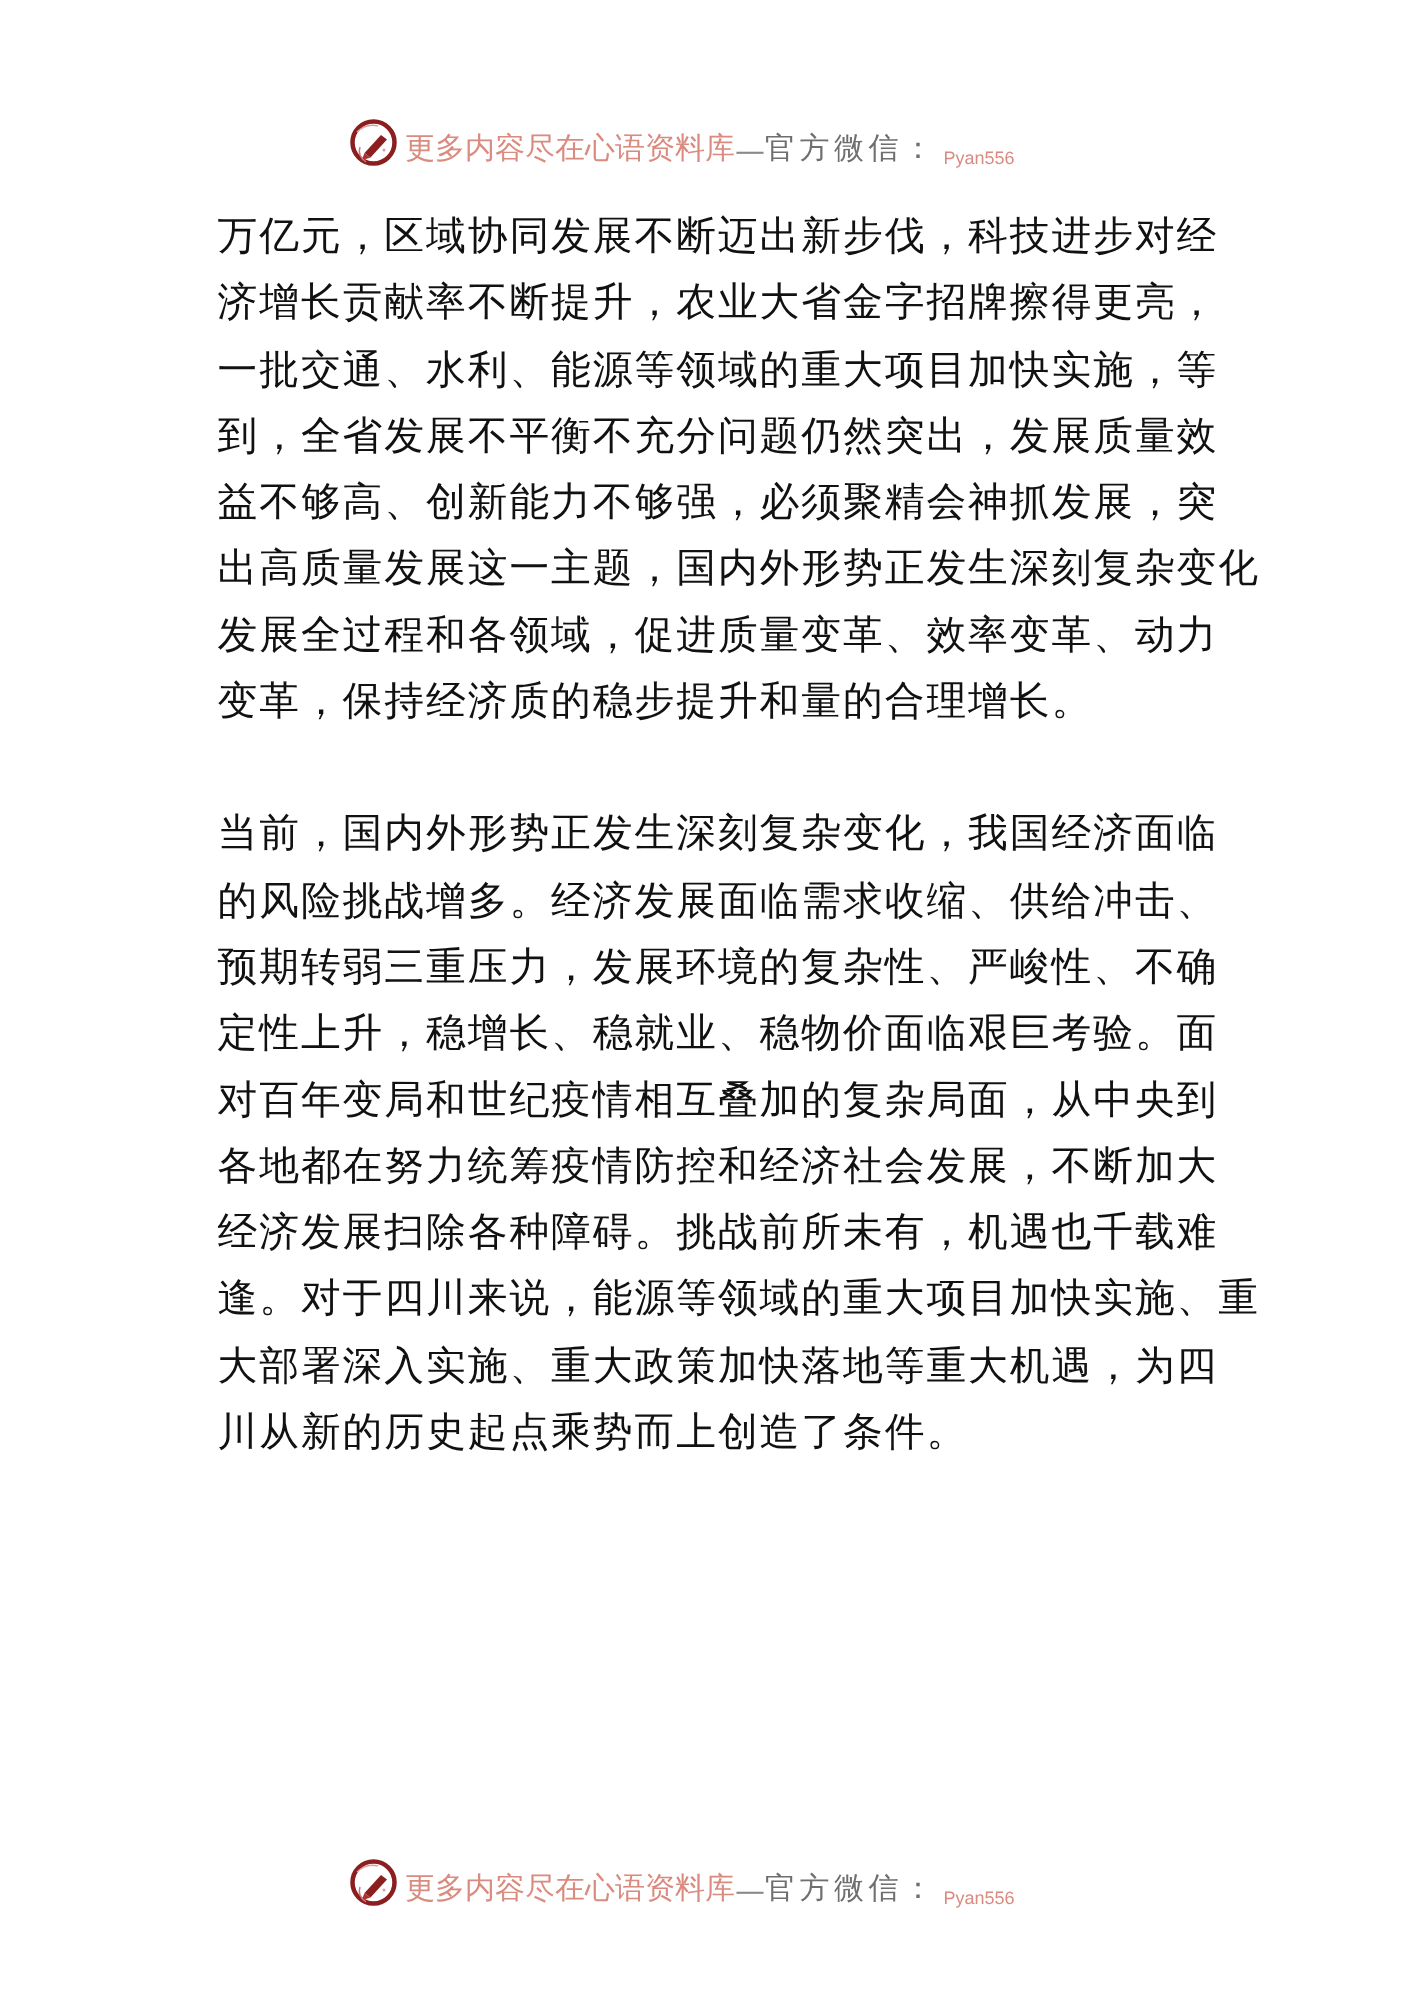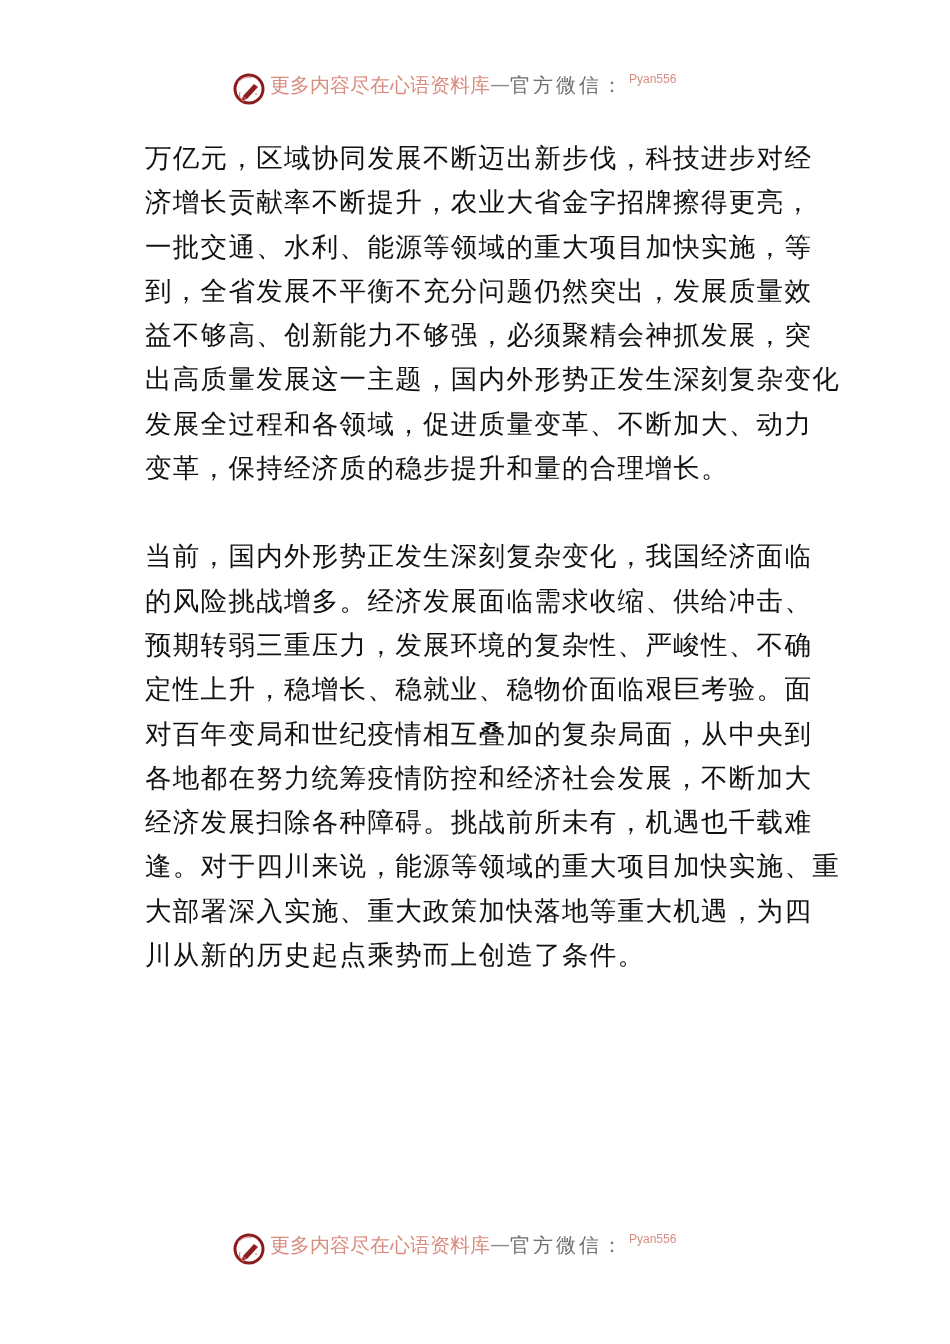--- a/index.html
+++ b/index.html
@@ -13,21 +13,21 @@
       position: relative;
       overflow: hidden;
       font-family: "DejaVu Serif", "Liberation Serif", serif;
     }
     .watermark {
       position: absolute;
       left: 232px;
       width: 500px;
       height: 40px;
       display: flex;
-      align-items: flex-start;
+      align-items: flex-end;
       white-space: nowrap;
     }
     .watermark.top { top: 72px; }
     .watermark.bottom { top: 1232px; }
     .wm-logo {
       width: 34px;
       height: 34px;
       margin-right: 4px;
       flex: 0 0 auto;
     }
@@ -98,21 +98,21 @@
 </div>
 
 <div class="content">
   <div class="para">
     <span class="line">万亿元，区域协同发展不断迈出新步伐，科技进步对经</span>
     <span class="line">济增长贡献率不断提升，农业大省金字招牌擦得更亮，</span>
     <span class="line">一批交通、水利、能源等领域的重大项目加快实施，等</span>
     <span class="line">到，全省发展不平衡不充分问题仍然突出，发展质量效</span>
     <span class="line">益不够高、创新能力不够强，必须聚精会神抓发展，突</span>
     <span class="line">出高质量发展这一主题，国内外形势正发生深刻复杂变化</span>
-    <span class="line">发展全过程和各领域，促进质量变革、不断加大、动力</span>
+    <span class="line">发展全过程和各领域，促进质量变革、效率变革、动力</span>
     <span class="line">变革，保持经济质的稳步提升和量的合理增长。</span>
   </div>
   <div class="para-gap"></div>
   <div class="para">
     <span class="line">当前，国内外形势正发生深刻复杂变化，我国经济面临</span>
     <span class="line">的风险挑战增多。经济发展面临需求收缩、供给冲击、</span>
     <span class="line">预期转弱三重压力，发展环境的复杂性、严峻性、不确</span>
     <span class="line">定性上升，稳增长、稳就业、稳物价面临艰巨考验。面</span>
     <span class="line">对百年变局和世纪疫情相互叠加的复杂局面，从中央到</span>
     <span class="line">各地都在努力统筹疫情防控和经济社会发展，不断加大</span>

